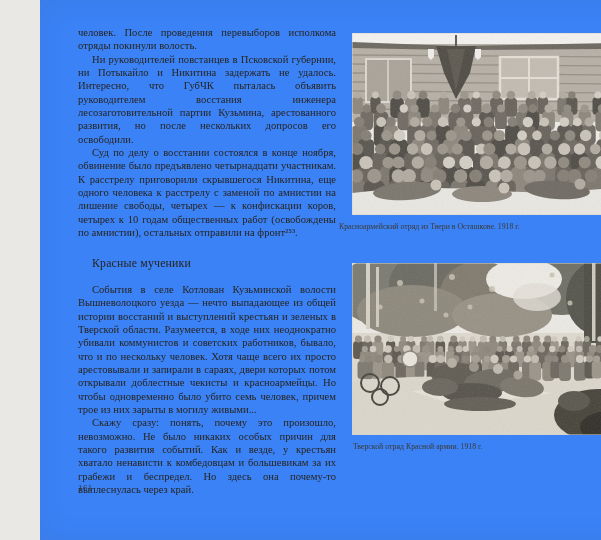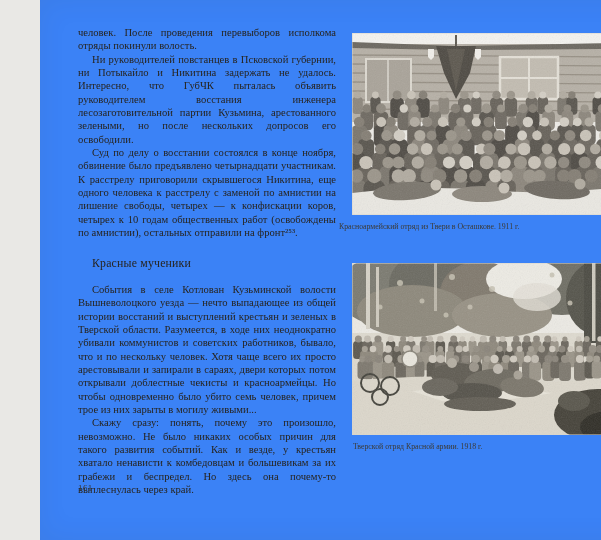--- a/index.html
+++ b/index.html
@@ -36,21 +36,21 @@
   .photo1 figcaption{top:189px;left:-13px;}
   .photo2 figcaption{top:179px;left:1px;}
 </style>
 </head>
 <body>
 
 <div class="page">
 
   <div class="text-col" lang="ru">
     <p class="cont">человек. После проведения перевыборов исполкома отряды покинули волость.</p>
-    <p>Ни руководителей повстанцев в Псковской губернии, ни Потыкайло и Никитина задержать не удалось. Интересно, что ГубЧК пыталась объявить руководителем восстания инженера лесозаготовительной партии Кузьмина, арестованного зелеными, но после нескольких допросов его освободили.</p>
+    <p>Ни руководителей повстанцев в Псковской губернии, ни Потыкайло и Никитина задержать не удалось. Интересно, что ГубЧК пыталась объявить руководителем восстания инженера лесозаготовительной партии Кузьмина, арестованного развития, но после нескольких допросов его освободили.</p>
     <p>Суд по делу о восстании состоялся в конце ноября, обвинение было предъявлено четырнадцати участникам. К расстрелу приговорили скрывшегося Никитина, еще одного человека к расстрелу с заменой по амнистии на лишение свободы, четырех — к конфискации коров, четырех к 10 годам общественных работ (освобождены по амнистии), остальных отправили на фронт²⁵³.</p>
     <h2 class="section-heading">Красные мученики</h2>
     <p>События в селе Котлован Кузьминской волости Вышневолоцкого уезда — нечто выпадающее из общей истории восстаний и выступлений крестьян и зеленых в Тверской области. Разумеется, в ходе них неоднократно убивали коммунистов и советских работников, бывало, что и по нескольку человек. Хотя чаще всего их просто арестовывали и запирали в сараях, двери которых потом открывали доблестные чекисты и красноармейцы. Но чтобы одновременно было убито семь человек, причем трое из них зарыты в могилу живыми...</p>
     <p>Скажу сразу: понять, почему это произошло, невозможно. Не было никаких особых причин для такого развития событий. Как и везде, у крестьян хватало ненависти к комбедовцам и большевикам за их грабежи и беспредел. Но здесь она почему-то выплеснулась через край.</p>
   </div>
 
   <div class="page-number">161</div>
 
   <figure class="photo photo1">
     <svg width="266" height="182" viewBox="0 0 266 182">
@@ -312,21 +312,21 @@
         <ellipse cx="130" cy="161" rx="30" ry="8" fill="#8c867c"></ellipse>
         <ellipse cx="205" cy="157" rx="33" ry="9" transform="rotate(4 205 157)" fill="#6e6961"></ellipse>
         <circle cx="84" cy="152" r="5.5" fill="#c9c3b8"></circle>
         <circle cx="152" cy="155" r="5.5" fill="#c9c3b8"></circle>
         <circle cx="228" cy="151" r="5.5" fill="#b1aba0"></circle>
       </g>
 
       <rect x="0" y="0" width="266" height="182" filter="url(#grain1)" opacity="0.14"></rect>
       <rect x="0" y="0" width="266" height="182" fill="none" stroke="#d8d4cb" stroke-width="1"></rect>
     </svg>
-    <figcaption>Красноармейский отряд из Твери в Осташкове. 1911 г.</figcaption>
+    <figcaption>Красноармейский отряд из Твери в Осташкове. 1918 г.</figcaption>
   </figure>
 
   <figure class="photo photo2">
     <svg width="266" height="172" viewBox="0 0 266 172">
       <defs>
         <filter id="grain2" x="0" y="0" width="100%" height="100%">
           <feTurbulence type="fractalNoise" baseFrequency="0.85" numOctaves="2" stitchTiles="stitch"></feTurbulence>
           <feColorMatrix type="saturate" values="0"></feColorMatrix>
         </filter>
       </defs>

